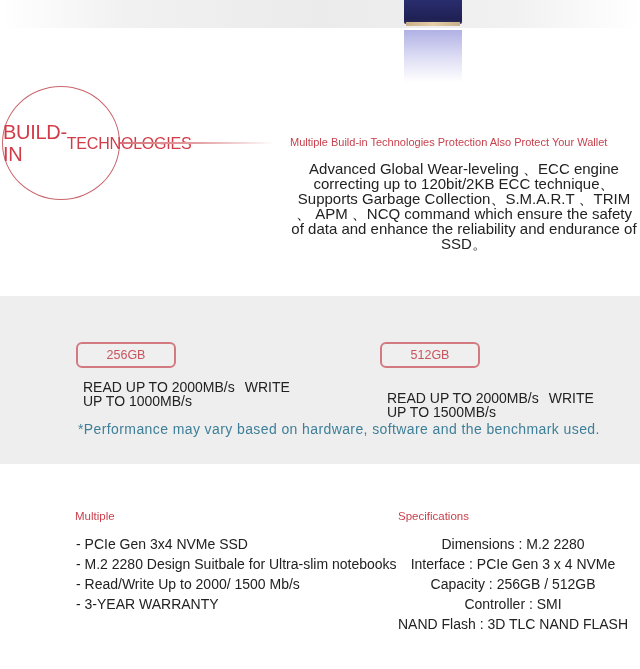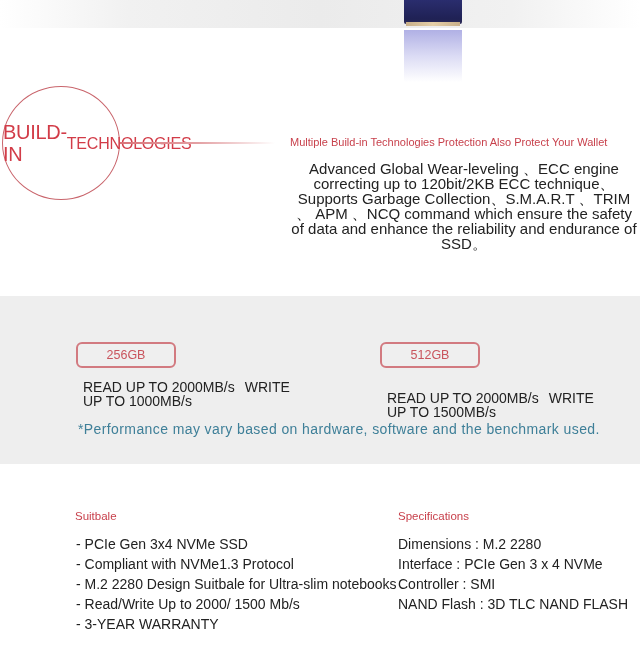--- a/index.html
+++ b/index.html
@@ -98,28 +98,28 @@
   <span>READ UP TO 2000MB/s</span><span>WRITE UP TO 1000MB/s</span>
 </div>
 
 <div class="cap-badge" style="left:380px; top:342px;">512GB</div>
 <div class="perf-text" style="left:387px; top:380px;margin-top:11px;">
   <span>READ UP TO 2000MB/s</span><span>WRITE UP TO 1500MB/s</span>
 </div>
 
 <div class="perf-note">*Performance may vary based on hardware, software and the benchmark used.</div>
 
-<div class="section-title" style="left:75px; top:510px;">Suitbale</div>
+<div class="section-title" style="left:75px; top:510px;">Multiple</div>
 <ul class="list" style="left:76px; top:534px;">
   <li>- PCIe Gen 3x4 NVMe SSD</li>
-  <li>- Compliant with NVMe1.3 Protocol</li>
   <li>- M.2 2280 Design Suitbale for Ultra-slim notebooks</li>
   <li>- Read/Write Up to 2000/ 1500 Mb/s</li>
   <li>- 3-YEAR WARRANTY</li>
 </ul>
 
 <div class="section-title" style="left:398px; top:510px;">Specifications</div>
-<ul class="list" style="left:398px; top:534px;">
+<ul class="list" style="left:398px; top:534px;text-align:center;">
   <li>Dimensions : M.2 2280</li>
   <li>Interface : PCIe Gen 3 x 4 NVMe</li>
+  <li>Capacity : 256GB / 512GB</li>
   <li>Controller : SMI</li>
   <li>NAND Flash : 3D TLC NAND FLASH</li>
 </ul>
 
 </body></html>

